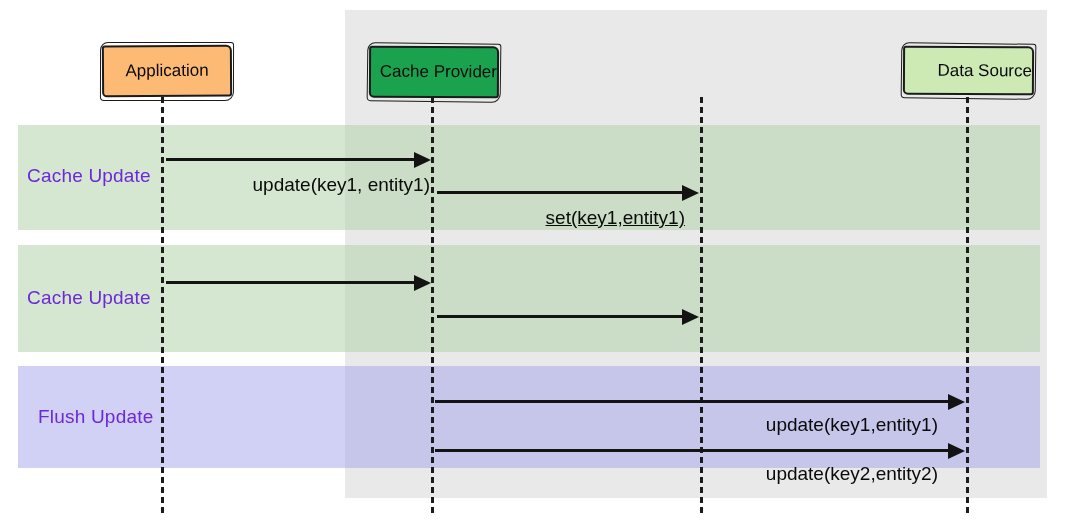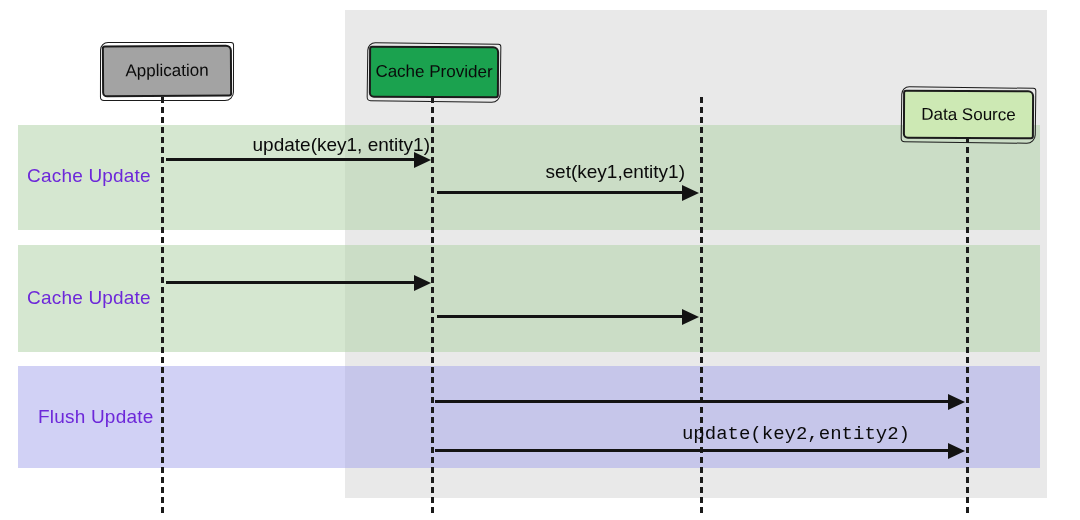--- a/index.html
+++ b/index.html
@@ -36,36 +36,36 @@
     border:2.5px solid #1b1b1b; border-radius:3px 6px 3px 5px;
     display:flex; align-items:center; justify-content:center;
     font-size:17px; color:#0a0a0a; box-sizing:border-box;
   }
   .pbox::before {
     content:''; position:absolute; inset:-5px -4px -6px -4px;
     border:1.7px solid #1b1b1b; border-radius:8px 3px 9px 4px;
     transform:rotate(0.45deg); pointer-events:none;
   }
   .pbox.r1 { transform:rotate(-0.35deg); }
-  .pbox.r2 { transform:rotate(0.3deg); }
-  .fill-gray   { background:#a3a3a3; }
+  .pbox.r2 { transform:rotate(0.3deg);justify-content:flex-end; }
+  .fill-gray   { background:#fdba74; }
   .fill-green  { background:#1ba24f; }
   .fill-lgreen { background:#cde9b4; }
   
   .arrow { position:absolute; height:3px; background:#131313; }
   .arrow .head {
     position:absolute; left:100%; top:50%; transform:translateY(-50%);
     width:0; height:0; margin-left:-1px;
     border-left:17px solid #131313;
     border-top:8px solid transparent;
     border-bottom:8px solid transparent;
   }
   .msg-label {
     position:absolute; font-size:19px; line-height:22px; text-align:right;
-    color:#0a0a0a; white-space:nowrap;
+    color:#0a0a0a; white-space:nowrap;margin-top:40px;
   }
 </style>
 </head>
 <body>
 
 <div class="stage">
 
   <div class="panel"></div>
 
   <div class="band green band1"></div>
@@ -82,42 +82,43 @@
   <div class="lifeline" style="left:966px;"></div>
 
   <div class="arrow" style="left:166px; top:158px; width:249px;">
     <span class="head"></span>
   </div>
   <div class="msg-label" style="left:180px; top:134px; width:250px;">update(key1, entity1)</div>
 
   <div class="arrow" style="left:437px; top:191px; width:246px;">
     <span class="head"></span>
   </div>
-  <div class="msg-label" style="left:460px; top:161px; width:225px;">set(key1,entity1)</div>
+  <div class="msg-label" style="left:460px; top:167px; width:225px;text-decoration:underline;">set(key1,entity1)</div>
 
   <div class="arrow" style="left:166px; top:281px; width:249px;">
     <span class="head"></span>
   </div>
 
   <div class="arrow" style="left:437px; top:315px; width:246px;">
     <span class="head"></span>
   </div>
 
   <div class="arrow" style="left:435px; top:400px; width:514px;">
     <span class="head"></span>
   </div>
+  <div class="msg-label" style="left:705px; top:374px; width:233px;">update(key1,entity1)</div>
 
   <div class="arrow" style="left:435px; top:449px; width:514px;">
     <span class="head"></span>
   </div>
-  <div class="msg-label" style="left:677px; top:423px; width:233px;font-family:Liberation Mono, monospace;">update(key2,entity2)</div>
+  <div class="msg-label" style="left:705px; top:423px; width:233px;">update(key2,entity2)</div>
 
   <div class="pbox fill-gray r1" style="left:102px; top:45px; width:130px;">
     <span>Application</span>
   </div>
   <div class="pbox fill-green r2" style="left:369px; top:46px; width:130px;">
     <span>Cache Provider</span>
   </div>
-  <div class="pbox fill-lgreen r2" style="left:903px; top:46px; width:131px; height:49px;margin-top:44px;">
+  <div class="pbox fill-lgreen r2" style="left:903px; top:46px; width:131px; height:49px;">
     <span>Data Source</span>
   </div>
 
 </div>
 
 </body></html>

